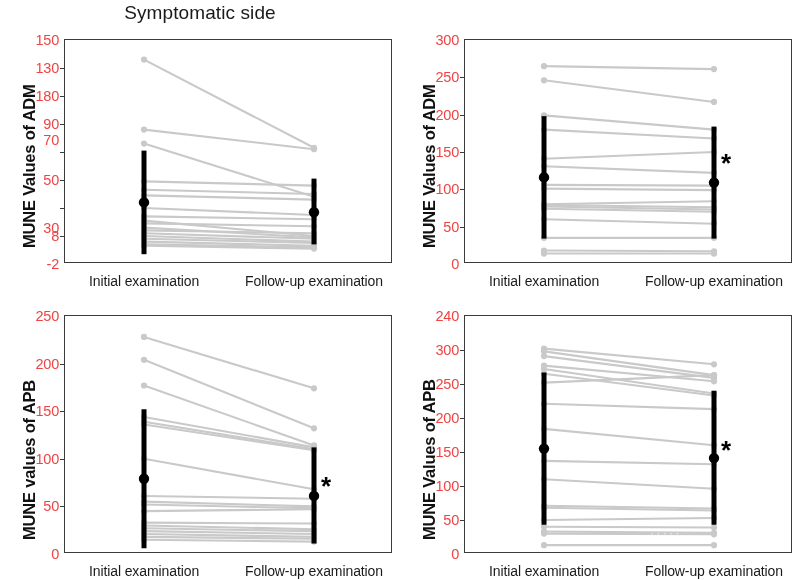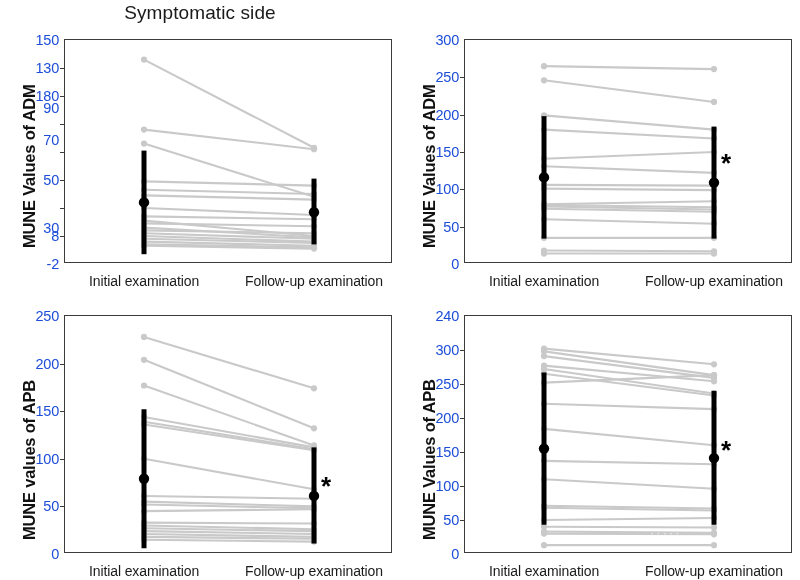--- a/index.html
+++ b/index.html
@@ -60,21 +60,21 @@
     background: #ffffff;
     overflow: visible;
   }
 
   .ytick-label {
     position: absolute;
     right: 100%;
     margin-right: 6px;
     font-size: 14.5px;
     font-weight: 400;
-    color: #1d4ed8;
+    color: #ef4444;
     white-space: nowrap;
     transform: translateY(-50%);
     letter-spacing: -0.2px;
   }
   .ytick-mark {
     position: absolute;
     left: -5px;
     width: 5px;
     height: 0;
     border-top: 1.4px solid #3b3b3b;
@@ -140,21 +140,21 @@
     <div class="plot-area" style="left:64px; top:39px; width:328px; height:224px;">
         <div class="ytick-label" style="top: 224px;">-2</div>
         <div class="ytick-label" style="top: 196px;">8</div>
         <div class="ytick-mark" style="top: 196px;"></div>
         <div class="ytick-label" style="top: 168px; margin-top: 20px;">30</div>
         <div class="ytick-mark" style="top: 168px;"></div>
         <div class="ytick-label" style="top: 140px;">50</div>
         <div class="ytick-mark" style="top: 140px;"></div>
         <div class="ytick-label" style="top: 100px;">70</div>
         <div class="ytick-mark" style="top: 112px;"></div>
-        <div class="ytick-label" style="top: 68px;">90</div>
+        <div class="ytick-label" style="top: 84px;">90</div>
         <div class="ytick-mark" style="top: 84px;"></div>
         <div class="ytick-label" style="top: 56px;">180</div>
         <div class="ytick-mark" style="top: 56px;"></div>
         <div class="ytick-label" style="top: 28px;">130</div>
         <div class="ytick-mark" style="top: 28px;"></div>
         <div class="ytick-label" style="top: 0px;">150</div>
         <div class="xtick-label" style="left: 79px; top: 233px;">Initial examination</div>
         <div class="xtick-label" style="left: 249px; top: 233px;">Follow-up examination</div>
         <svg class="lines" width="328" height="224">
           <g>

